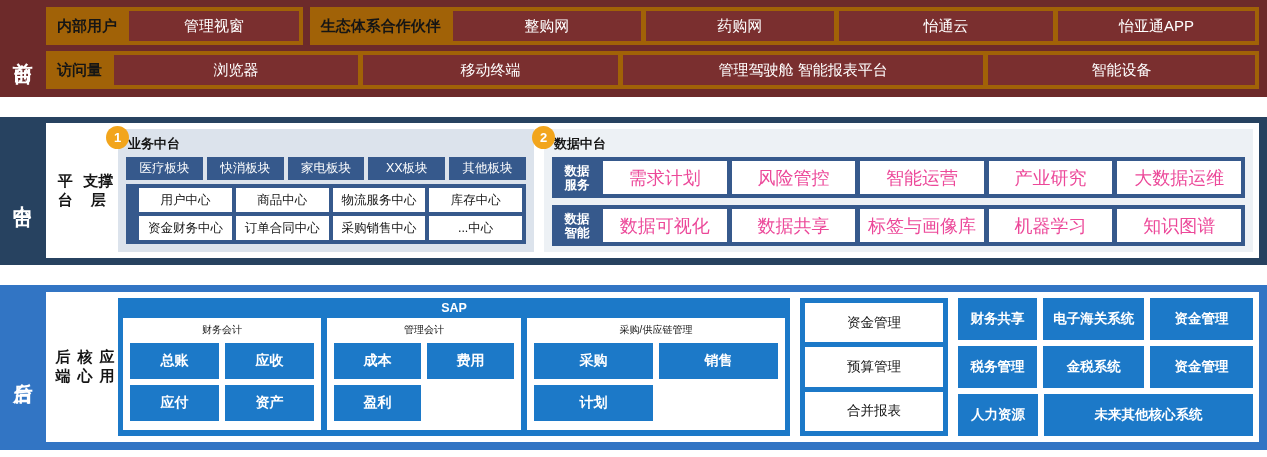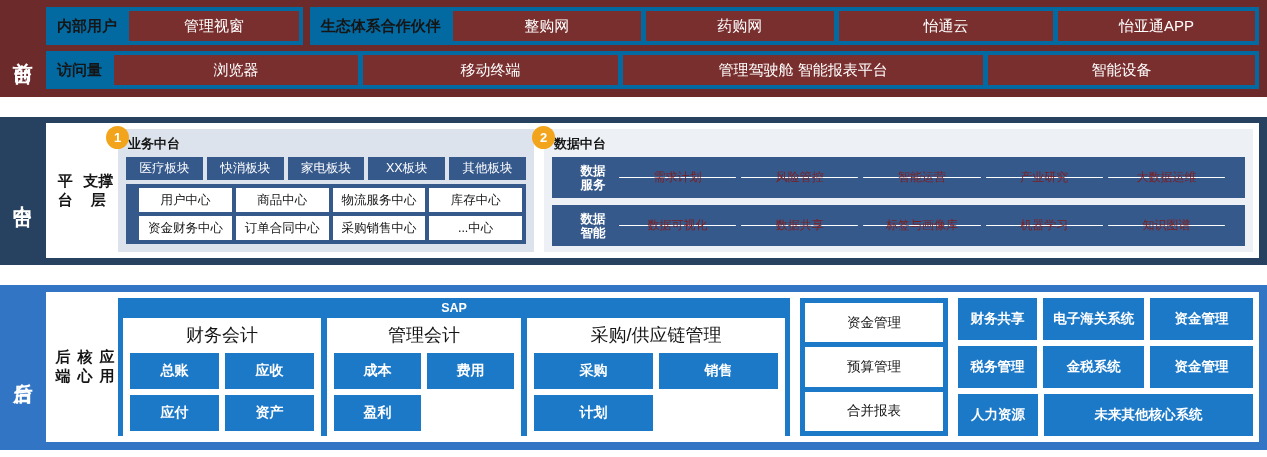--- a/index.html
+++ b/index.html
@@ -22,21 +22,21 @@
 
   
   #band-front{
     left:0; top:0; width:1267px; height:97px;
     background:#6D2A2A; padding:7px 8px 8px 0;
   }
   #band-front .band-label{ width:46px; }
   #band-front .band-body{ gap:6px; }
   .red-row{ display:flex; gap:7px; height:39px; }
   .red-group{
-    background:#0369a1; display:flex; align-items:center;
+    background:#a16207; display:flex; align-items:center;
     padding:4px; gap:5px;
   }
   .red-group-title{
     color:#151515; font-weight:bold; font-size:15px;
     padding:0 7px; white-space:nowrap;
   }
   .red-chip{
     background:#7A2F2F; color:#ffffff; font-size:15px;
     display:flex; align-items:center; justify-content:center;
     height:100%; white-space:nowrap; padding:0 6px;
@@ -79,32 +79,32 @@
   .biz-row-white{ display:flex; gap:4px; height:24px;margin-left:9px; }
   .biz-white{
     flex:1 1 0; background:#ffffff; color:#151515; font-size:12.5px;
     display:flex; align-items:center; justify-content:center; white-space:nowrap;
     border:1px solid #ffffff;
   }
 
   
   .data-rows{ display:flex; flex-direction:column; gap:7px; }
   .data-band{
-    background:#36598C; padding:20px; display:flex; align-items:stretch; gap:5px;
+    background:#36598C; padding:4px; display:flex; align-items:stretch; gap:5px;
     height:41px;
   }
   .data-band-label{
     flex:0 0 42px; color:#ffffff; font-size:12.5px; font-weight:bold;
     display:flex; flex-direction:column; align-items:center; justify-content:center;
     line-height:1.12; text-align:center;
   }
   .data-cells{ flex:1 1 auto; display:flex; gap:5px; }
   .data-cell{
-    flex:1 1 0; background:#ffffff; color:#7f1d1d; font-size:12px;
-    display:flex; align-items:center; justify-content:center; white-space:nowrap;border-radius:8px;
+    flex:1 1 0; background:#ffffff; color:#ec4899; font-size:18px;
+    display:flex; align-items:center; justify-content:center; white-space:nowrap;
   }
 
   
   #band-back{
     left:0; top:285px; width:1267px; height:165px;
     background:#3275C4; padding:7px 8px 8px 0;
   }
   #band-back .band-label{ width:46px; }
   #band-back .band-body{ background:#ffffff; display:flex; flex-direction:row; padding:6px; }
   .back-leftlabel{
@@ -119,21 +119,21 @@
   }
   .sap-title{ color:#ffffff; font-size:12.5px; font-weight:bold; text-align:center; margin-bottom:3px; }
   .sap-cols{ flex:1 1 auto; display:flex; gap:6px; }
   .sap-col{
     background:#ffffff; padding:5px 7px 7px 7px;
     display:flex; flex-direction:column;
   }
   #sapcol-0{ flex:0 0 198px; }
   #sapcol-1{ flex:0 0 194px; }
   #sapcol-2{ flex:1 1 auto; }
-  .sap-col-title{ font-size:18px; color:#151515; text-align:center; margin-bottom:6px; }
+  .sap-col-title{ font-size:10px; color:#151515; text-align:center; margin-bottom:6px; }
   .sap-grid{ display:flex; flex-wrap:wrap; gap:6px; }
   .sap-chip{
     background:#1C79C8; color:#ffffff; font-size:14px; font-weight:bold;
     height:36px; display:flex; align-items:center; justify-content:center;
     width:calc(50% - 3px); white-space:nowrap;
   }
   .sap-chip.empty{ background:transparent; }
 
   .fund-col{
     flex:0 0 148px; background:#1C79C8; padding:5px;

